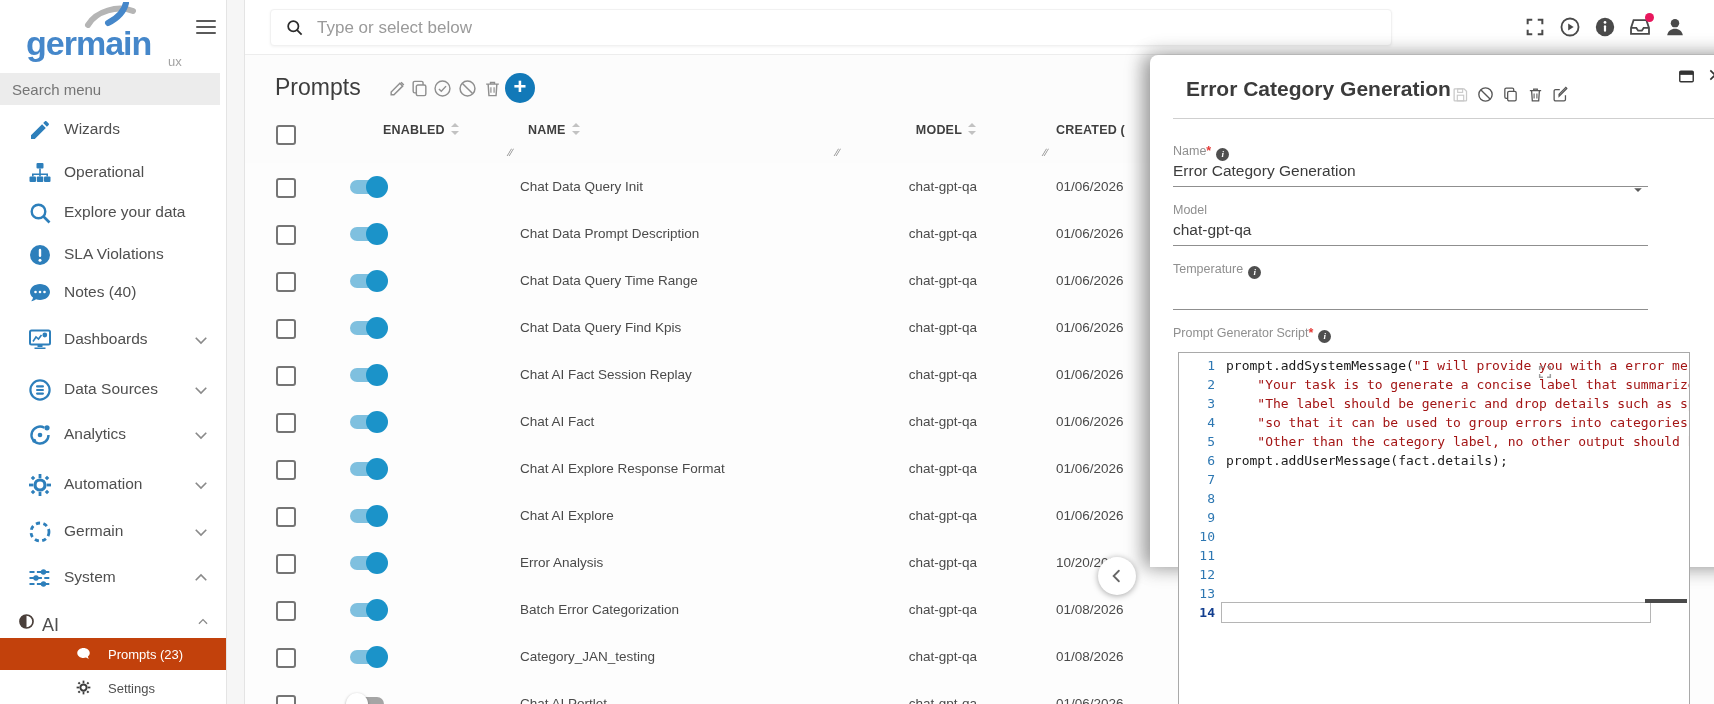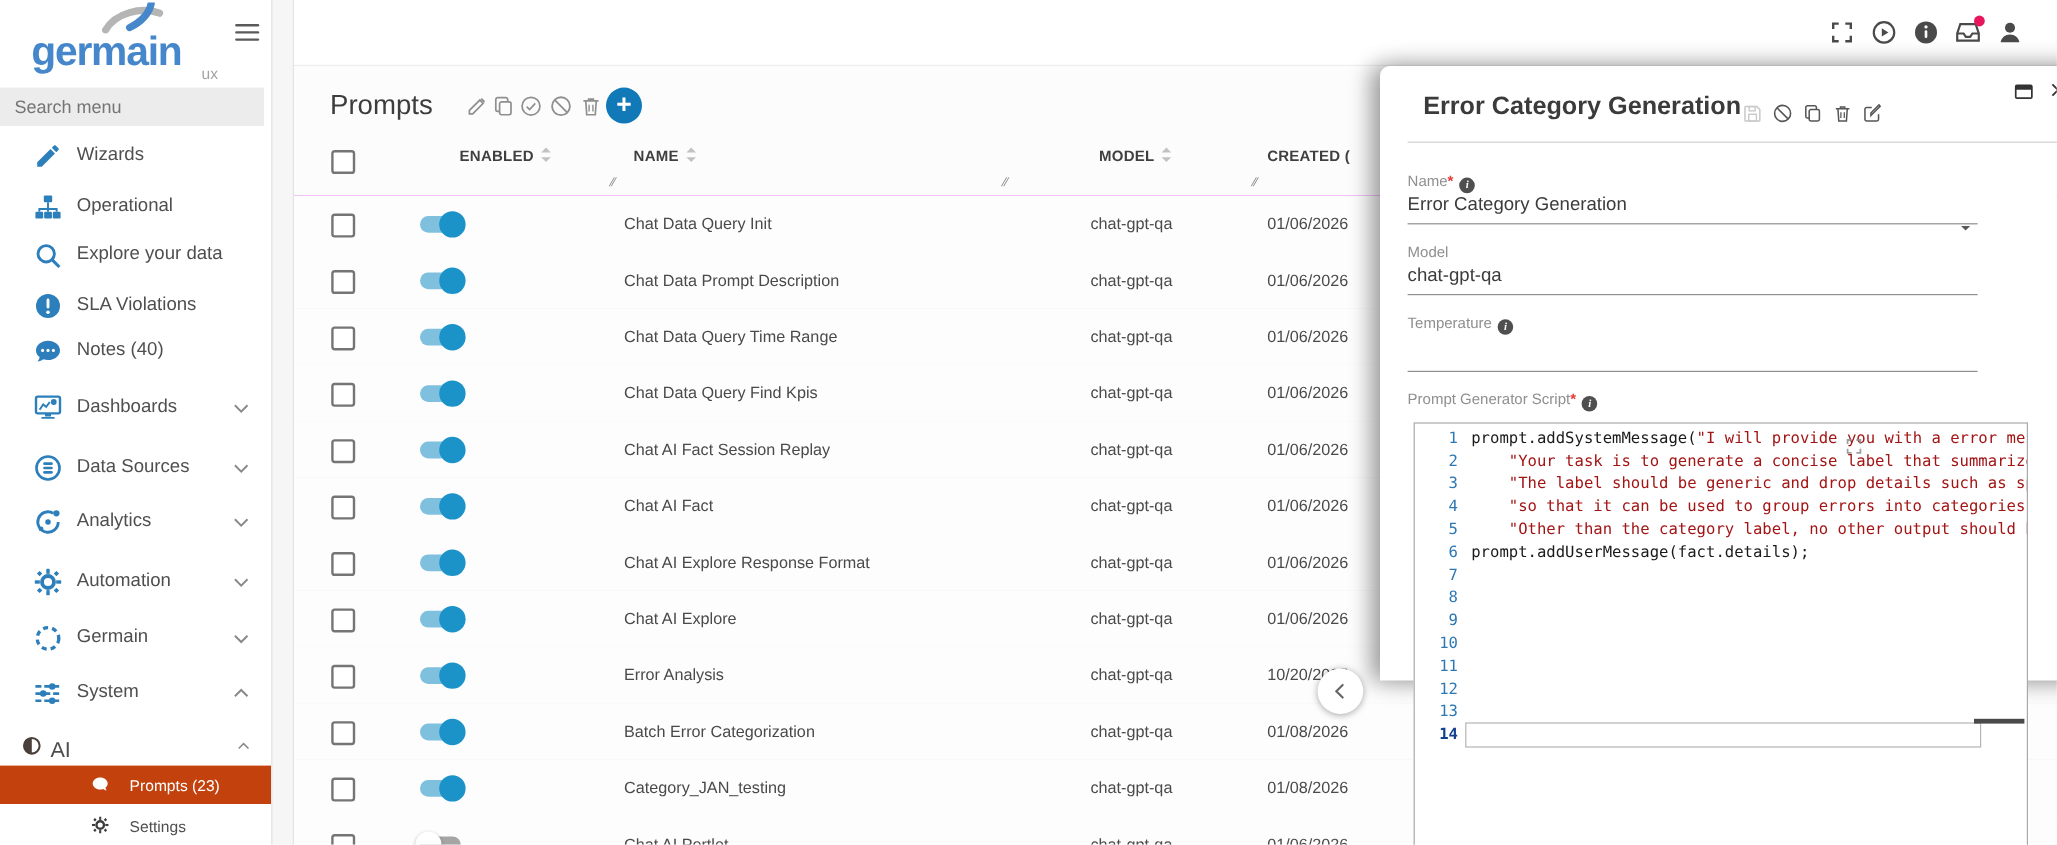--- a/index.html
+++ b/index.html
@@ -320,20 +320,29 @@
           </svg>
         </span>
         <span class="nlabel">Settings</span>
       </div>
     </div>
 </div>
 <div id="scrollstrip"></div>
 
 <div id="main">
   <div id="topbar">
+    <div id="searchbox">
+      <span class="mag">
+          <svg viewBox="0 0 24 24" width="100%" height="100%">
+            <circle cx="10.5" cy="10.5" r="6.5" fill="none" stroke="currentColor" stroke-width="2.2"></circle>
+            <path d="M15.3 15.3L21 21" stroke="currentColor" stroke-width="2.2"></path>
+          </svg>
+        </span>
+      <input placeholder="Type or select below" style="">
+    </div>
     <div id="topicons">
       <span class="ticon">
           <svg viewBox="0 0 24 24" width="100%" height="100%">
             <path d="M4 9V4h5M15 4h5v5M20 15v5h-5M9 20H4v-5" fill="none" stroke="currentColor" stroke-width="2.2"></path>
           </svg>
         </span>
       <span class="ticon">
           <svg viewBox="0 0 24 24" width="100%" height="100%">
             <circle cx="12" cy="12" r="9.3" fill="none" stroke="currentColor" stroke-width="2"></circle>
             <path d="M10 8.2L16 12l-6 3.8z" fill="currentColor"></path>

